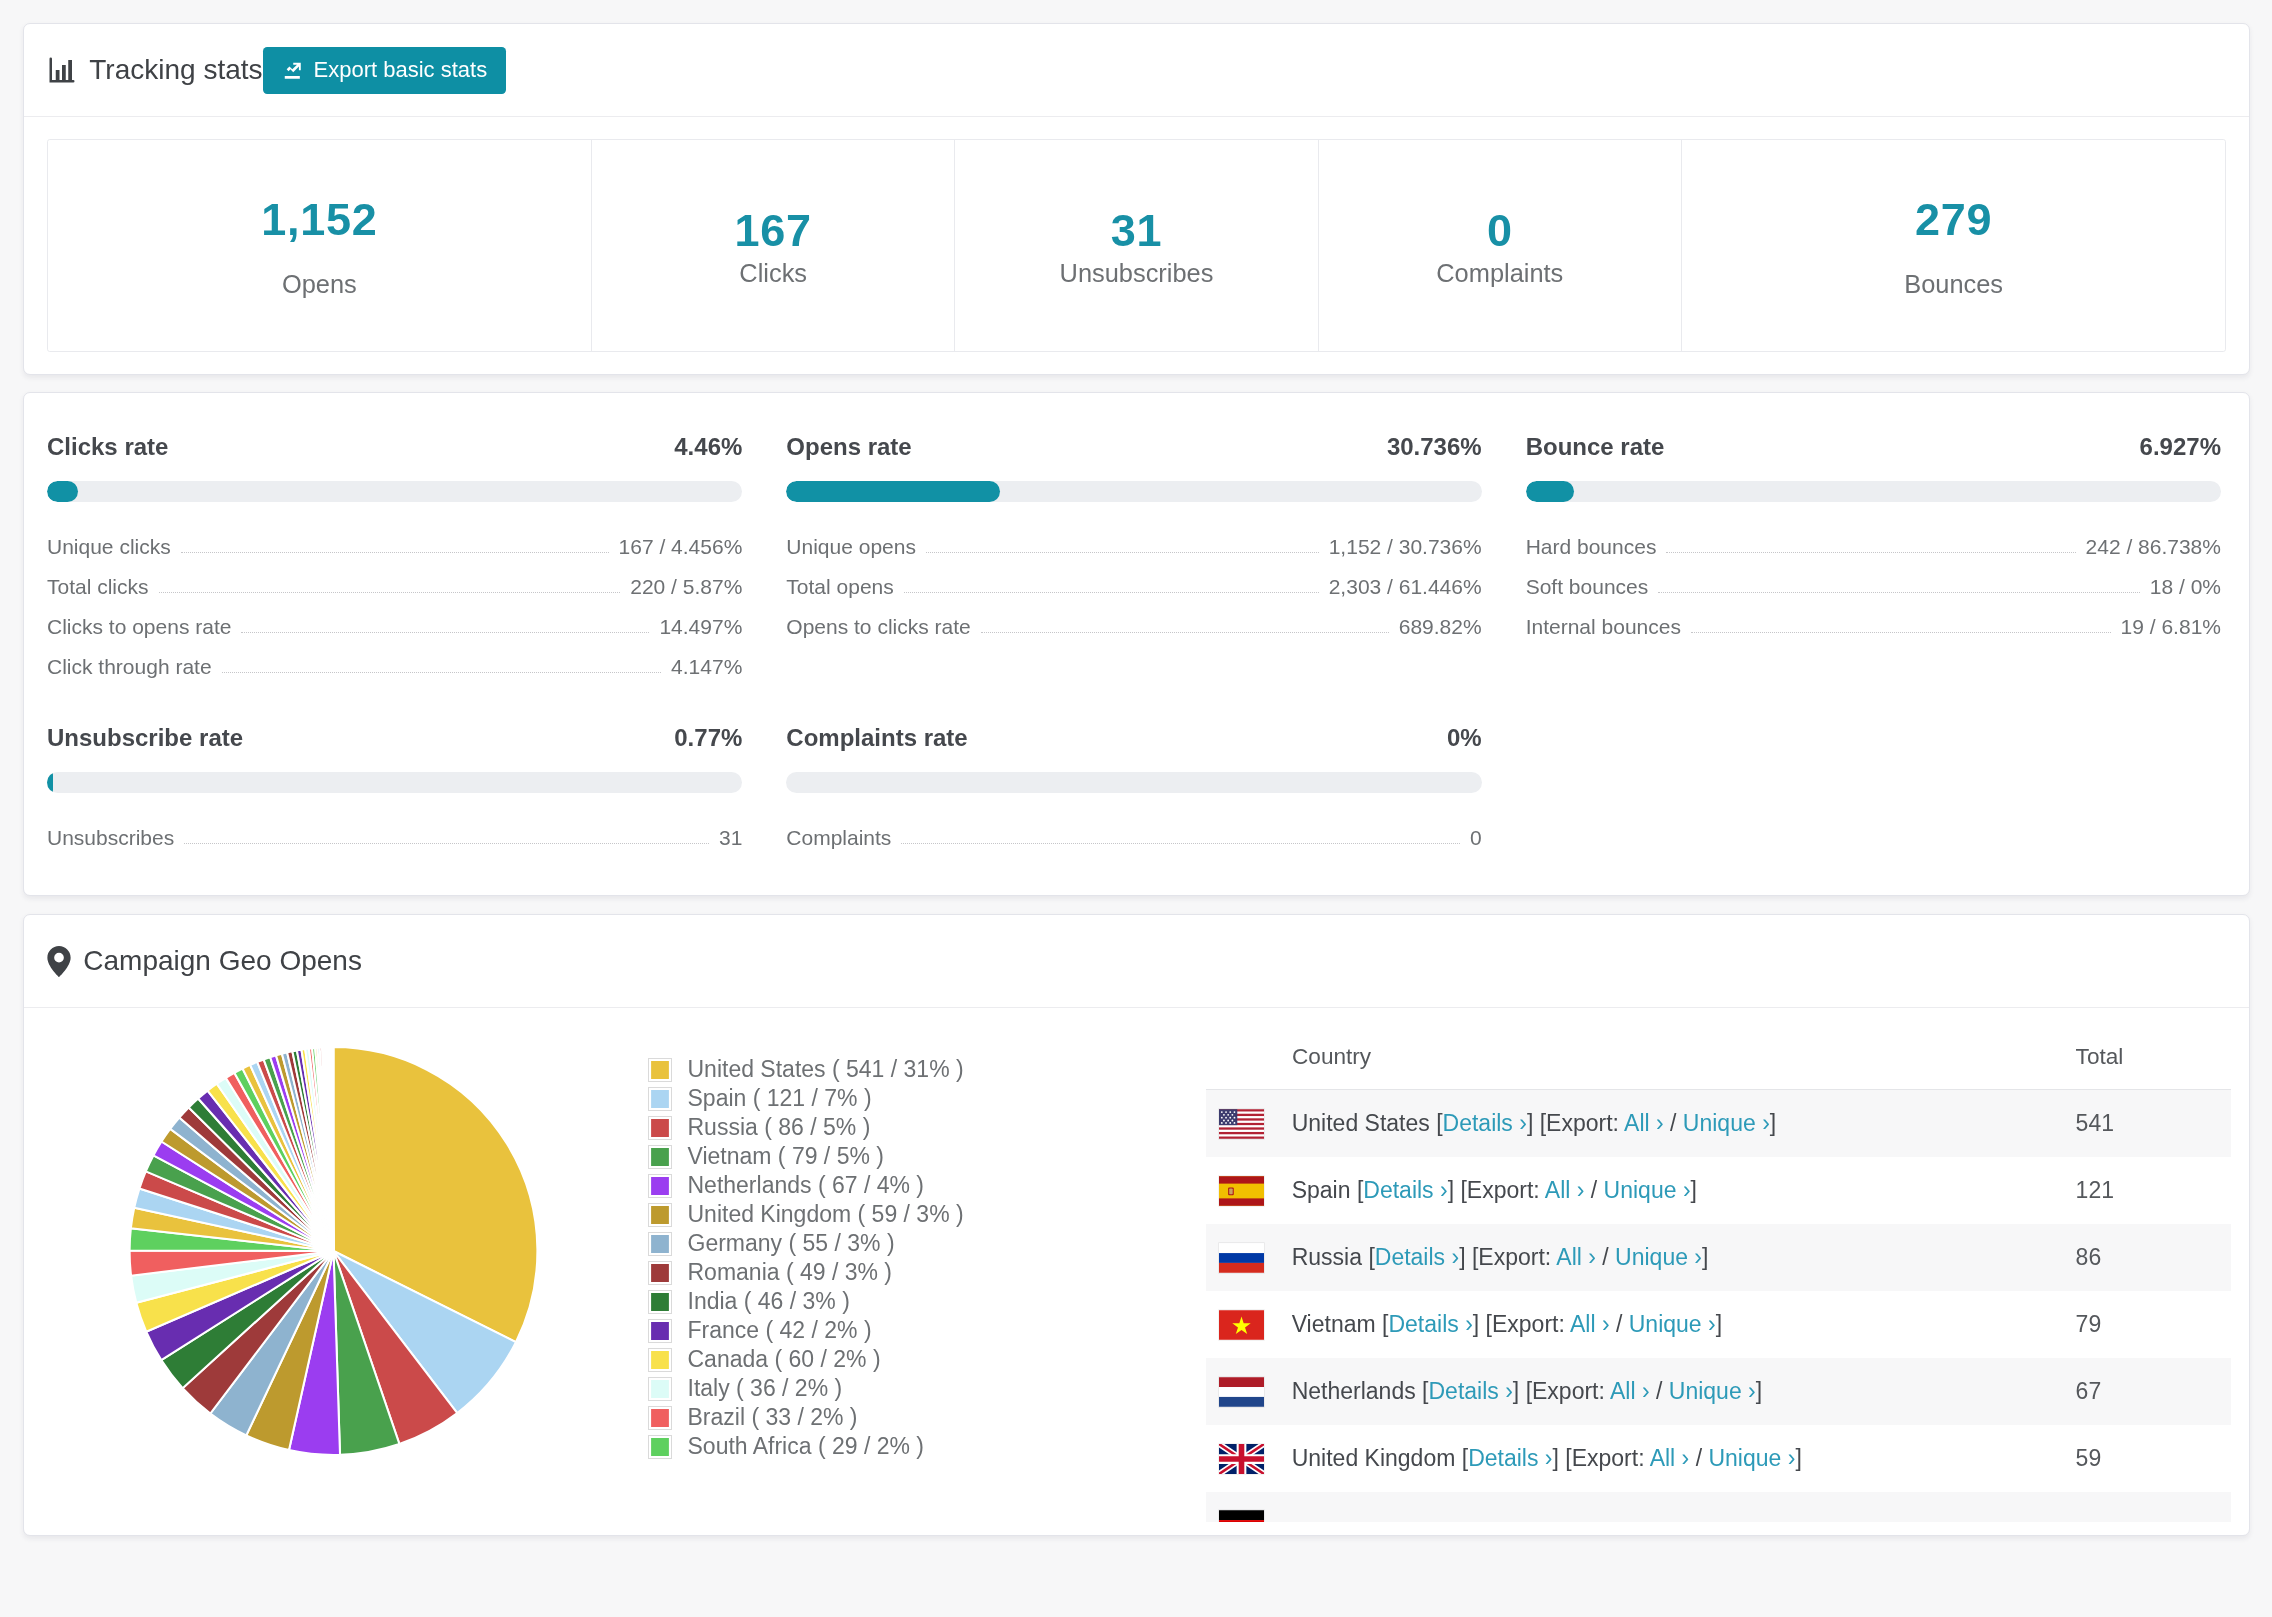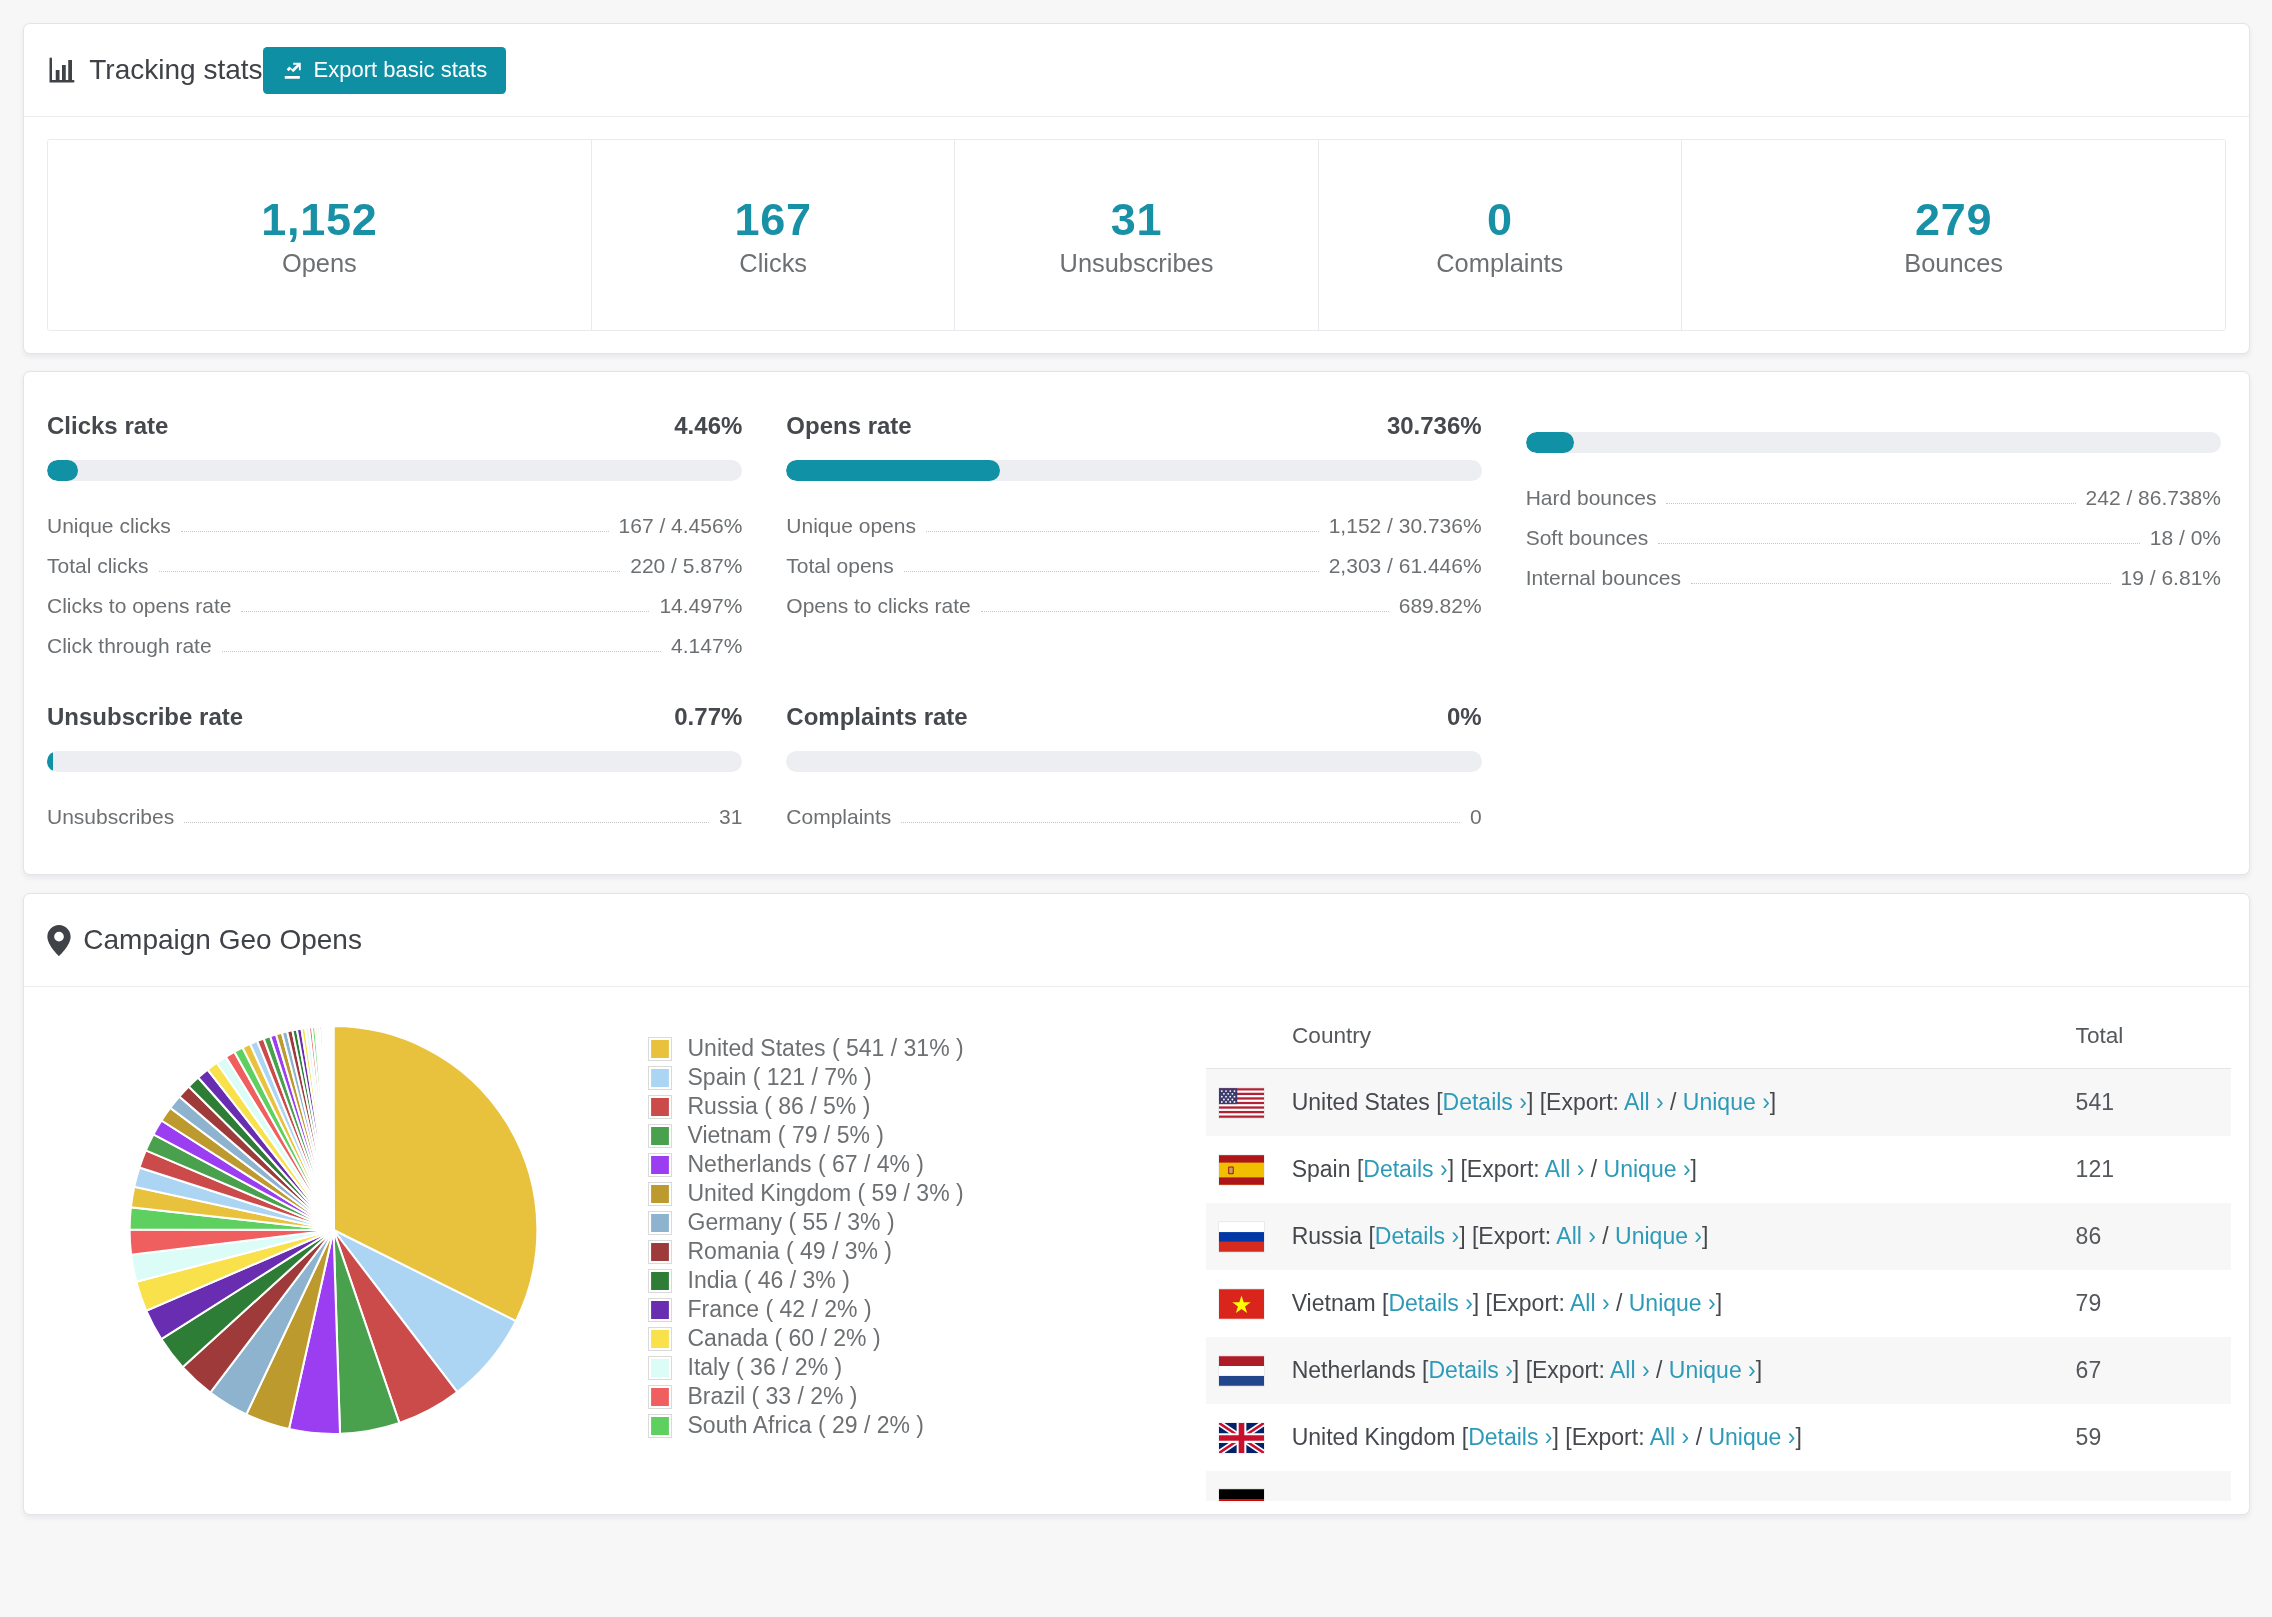--- a/index.html
+++ b/index.html
@@ -10,21 +10,21 @@
   .card-head{display:flex;align-items:center;justify-content:flex-start;padding:0 22.6px;height:93px;border-bottom:0.7px solid #ececef;}
   .head-title{display:flex;align-items:center;gap:12.7px;font-size:28px;color:#3f4246;}
   .head-title svg{flex:0 0 auto;}
   
   .btn-export{display:flex;align-items:center;gap:10px;background:#0e8fa4;color:#fff;border:none;border-radius:4.2px;height:47px;padding:0 18.4px;font-size:22px;font-family:inherit;cursor:pointer;}
   
   .card-body{padding:22px 22.6px;}
   .stats-box{display:flex;border:0.7px solid #e9eaee;border-radius:2.8px;background:#fff;}
   .stat-cell{display:flex;flex-direction:column;align-items:center;justify-content:center;padding:56px 0 52px;border-left:0.7px solid #e9eaee;}
   .stat-cell:first-child{border-left:none;}
-  .stat-cell:nth-child(1),.stat-cell:nth-child(5){flex:3;}
+  .stat-cell:nth-child(1),.stat-cell:nth-child(5){flex:3;gap:21px;}
   .stat-cell:nth-child(2),.stat-cell:nth-child(3),.stat-cell:nth-child(4){flex:2;}
   .stat-value{font-size:45px;font-weight:700;color:#1890a6;line-height:1.05;letter-spacing:0.7px;}
   .stat-label{font-size:25.4px;color:#6d7073;margin-top:5.6px;}
   
   .rates-grid{display:grid;grid-template-columns:1fr 1fr 1fr;column-gap:44px;row-gap:41px;padding:40px 28px 41px 23px;}
   .rate-title-row{display:flex;justify-content:space-between;align-items:baseline;}
   .rate-title{font-size:24px;font-weight:700;color:#45484d;}
   .rate-value{font-size:24px;font-weight:700;color:#45484d;}
   .rate-bar{margin-top:20px;height:21px;border-radius:10.6px;background:#eceef1;overflow:hidden;}
   .rate-fill{height:100%;background:#1191a5;border-radius:10.6px;min-width:0;}
@@ -160,20 +160,24 @@
               <div class="kv-value">2,303 / 61.446%</div>
             </div>
             <div class="kv-row">
               <div class="kv-label">Opens to clicks rate</div>
               <div class="kv-dots"></div>
               <div class="kv-value">689.82%</div>
             </div>
           </div>
         </div>
         <div class="rate-block">
+          <div class="rate-title-row">
+            <div class="rate-title">Bounce rate</div>
+            <div class="rate-value">6.927%</div>
+          </div>
           <div class="rate-bar">
             <div class="rate-fill" style="width: 6.927%;"></div>
           </div>
           <div class="rate-rows">
             <div class="kv-row">
               <div class="kv-label">Hard bounces</div>
               <div class="kv-dots"></div>
               <div class="kv-value">242 / 86.738%</div>
             </div>
             <div class="kv-row">

